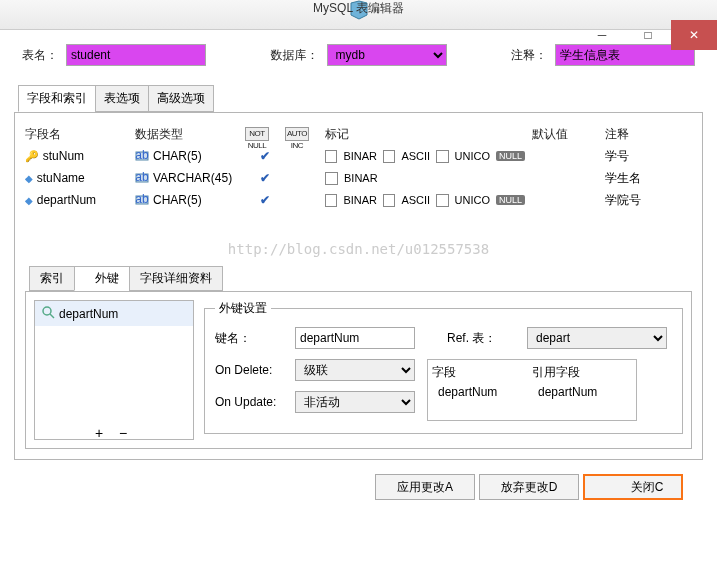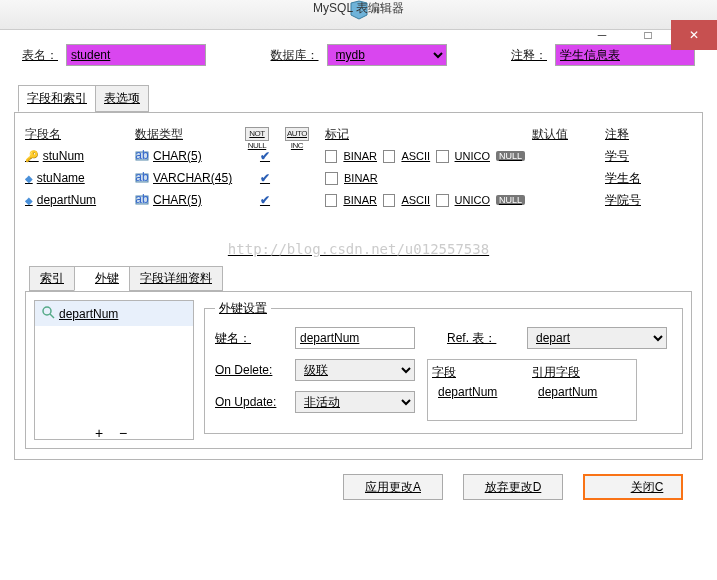--- a/index.html
+++ b/index.html
@@ -3,21 +3,21 @@
 <meta charset="utf-8">
 <style>
 * { box-sizing: border-box; margin: 0; padding: 0; font-family: "Microsoft YaHei", Tahoma, sans-serif; font-size: 12px; }
 body { background: #fff; width: 717px; height: 580px; overflow: hidden; }
 .titlebar { height: 30px; background: linear-gradient(#f7f7f7,#eaeaea); border-bottom: 1px solid #ccc; display: flex; align-items: center; position: relative; flex-direction: column; }
 .titlebar .icon { width: 20px; height: 20px; margin: 0 6px; }
 .titlebar .title { position: absolute; left: 50%; transform: translateX(-50%); color: #333; }
 .tb-btns { margin-left: auto; display: flex; }
 .tb-btn { width: 46px; height: 30px; display: flex; align-items: center; justify-content: center; color: #333; }
 .tb-close { background: #c75050; color: #fff; }
-.content { padding: 14px; text-decoration: underline; }
+.content { padding: 14px; }
 .row1 { display: flex; align-items: center; gap: 8px; margin-bottom: 18px; padding: 0 8px; }
 .row1 label { color: #222; }
 .row1 input, .row1 select { border: 1px solid #a9a9a9; height: 22px; padding: 0 4px; background: #d946ef; }
 .tname { width: 140px; }
 .dbsel { width: 120px; }
 .comment { width: 140px; }
 .spacer { flex: 1; }
 .tabs { display: flex; border-bottom: 1px solid #b5b5b5; position: relative; top: 1px; margin-left: 4px; }
 .tab { padding: 4px 8px; border: 1px solid #b5b5b5; border-bottom: 1px solid #fff; background: #fff; margin-right: -1px; cursor: pointer; }
 .tab.inactive { border-bottom: 1px solid #b5b5b5; background: #f0f0f0; }
@@ -55,21 +55,21 @@
 .fs-row label { width: 70px; }
 .fs-row input, .fs-row select { border: 1px solid #a9a9a9; height: 22px; width: 120px; padding: 0 4px; }
 .fs-mid { display: flex; gap: 12px; }
 .fs-left { }
 .ref-box { border: 1px solid #b5b5b5; padding: 4px; width: 210px; height: 62px; }
 .ref-hdr { display: flex; }
 .ref-hdr div { flex: 1; }
 .ref-row { display: flex; margin-top: 4px; }
 .ref-row div { flex: 1; padding-left: 6px; }
 .ref-sel { width: 140px !important; }
-.bottom-btns { display: flex; justify-content: flex-end; gap: 20px; padding: 14px 20px 0; }
+.bottom-btns { display: flex; justify-content: flex-end; gap: 4px; padding: 14px 20px 0; }
 .btn { width: 100px; height: 26px; border: 1px solid #aaa; background: #f3f3f3; cursor: pointer; }
 .btn.primary { border: 2px solid #f97316; padding-left: 28px; }
 </style>
 </head>
 <body>
 
 <div class="titlebar">
   <span class="icon">
     <svg viewBox="0 0 20 20" width="20" height="20">
         <path d="M2 3 L10 1 L18 3 L18 15 L10 19 L2 15 Z" fill="#6fb3d9" stroke="#3a7da0"></path>
@@ -91,20 +91,21 @@
     <label>数据库：</label>
     <select class="dbsel"><option>mydb</option></select>
     <div class="spacer"></div>
     <label>注释：</label>
     <input class="comment" value="学生信息表" style="">
   </div>
 
   <div class="tabs">
     <div class="tab">字段和索引</div>
     <div class="tab inactive">表选项</div>
+    <div class="tab inactive">高级选项</div>
   </div>
   <div class="panel">
     <div class="grid">
       <div class="grid-head">
         <div class="col-name">字段名</div>
         <div class="col-type">数据类型</div>
         <div class="col-nn">
             <div class="hdr-img">NOT<br>NULL</div>
           </div>
         <div class="col-ai">

